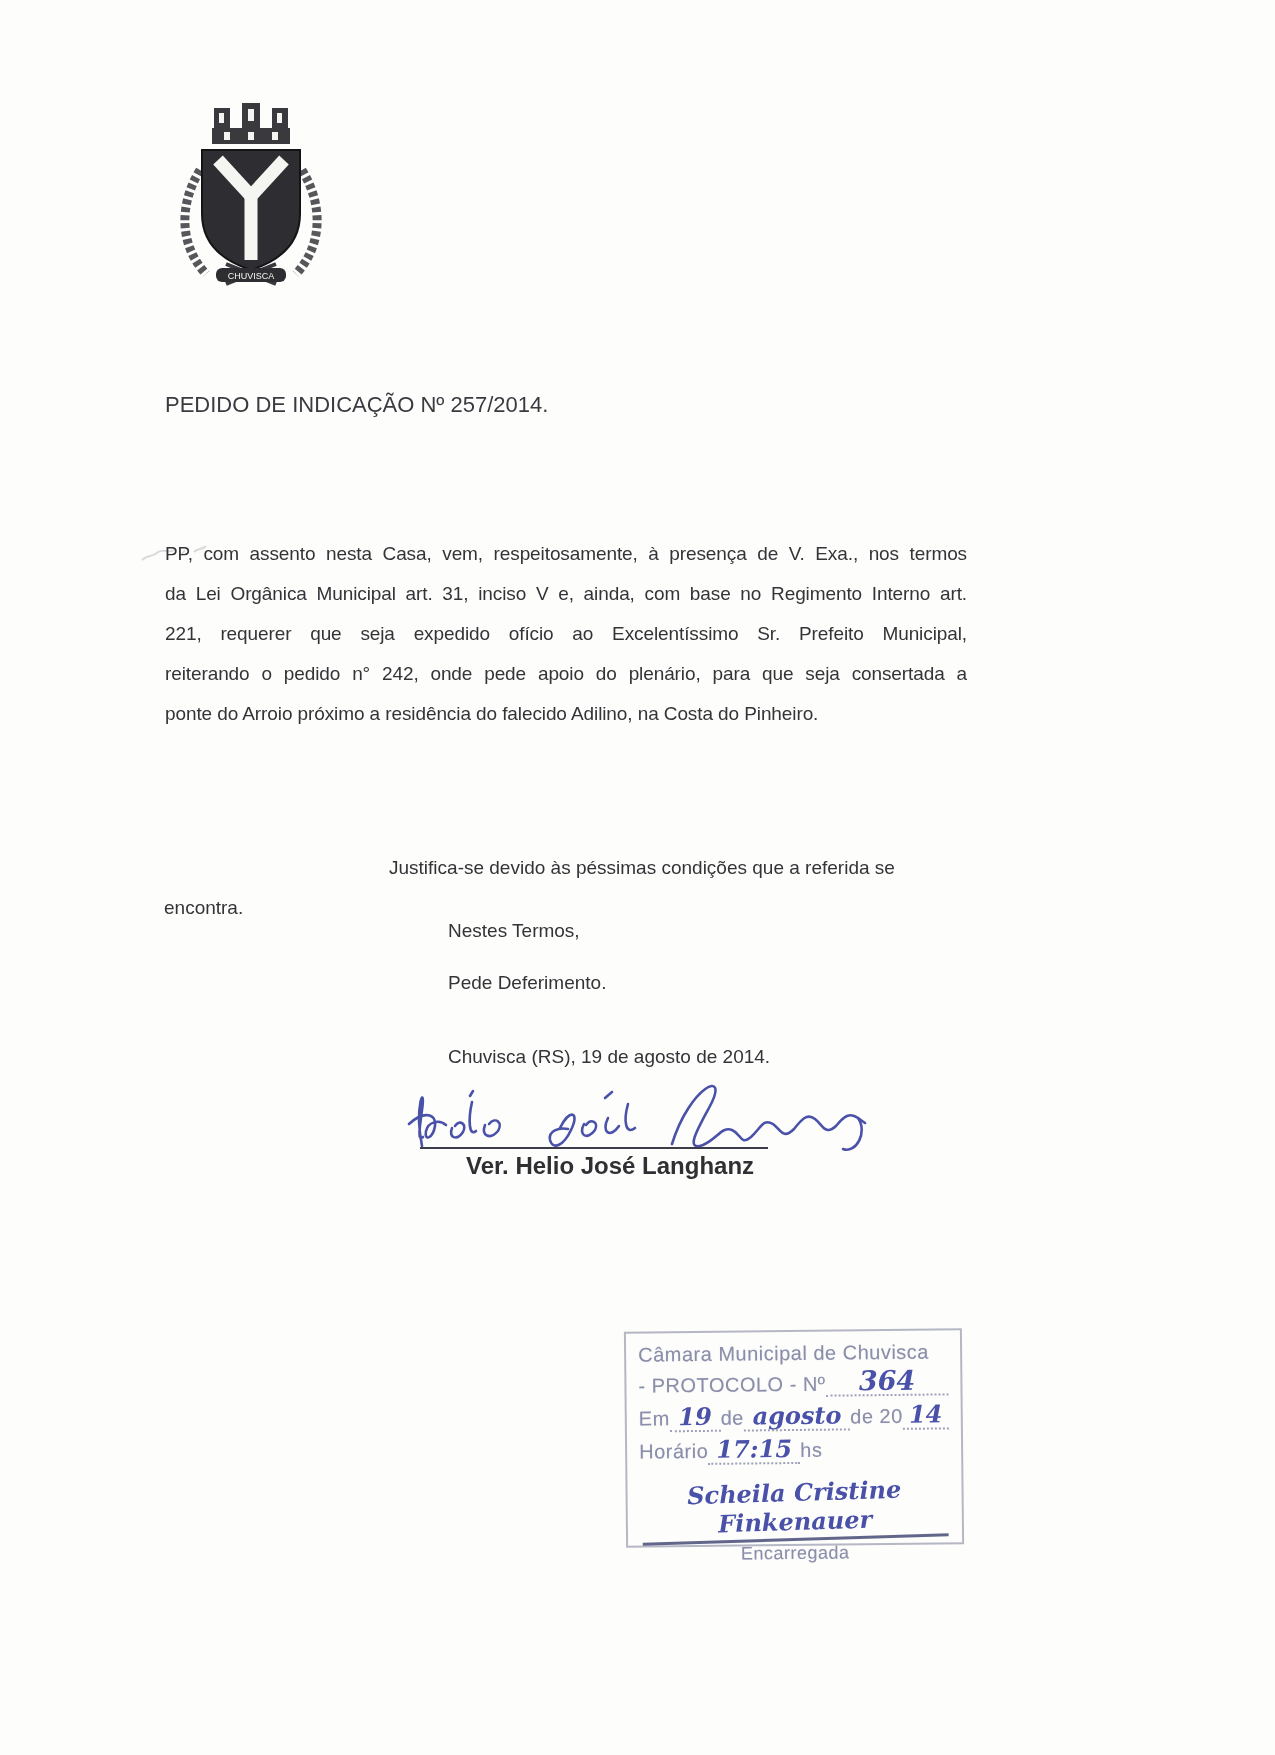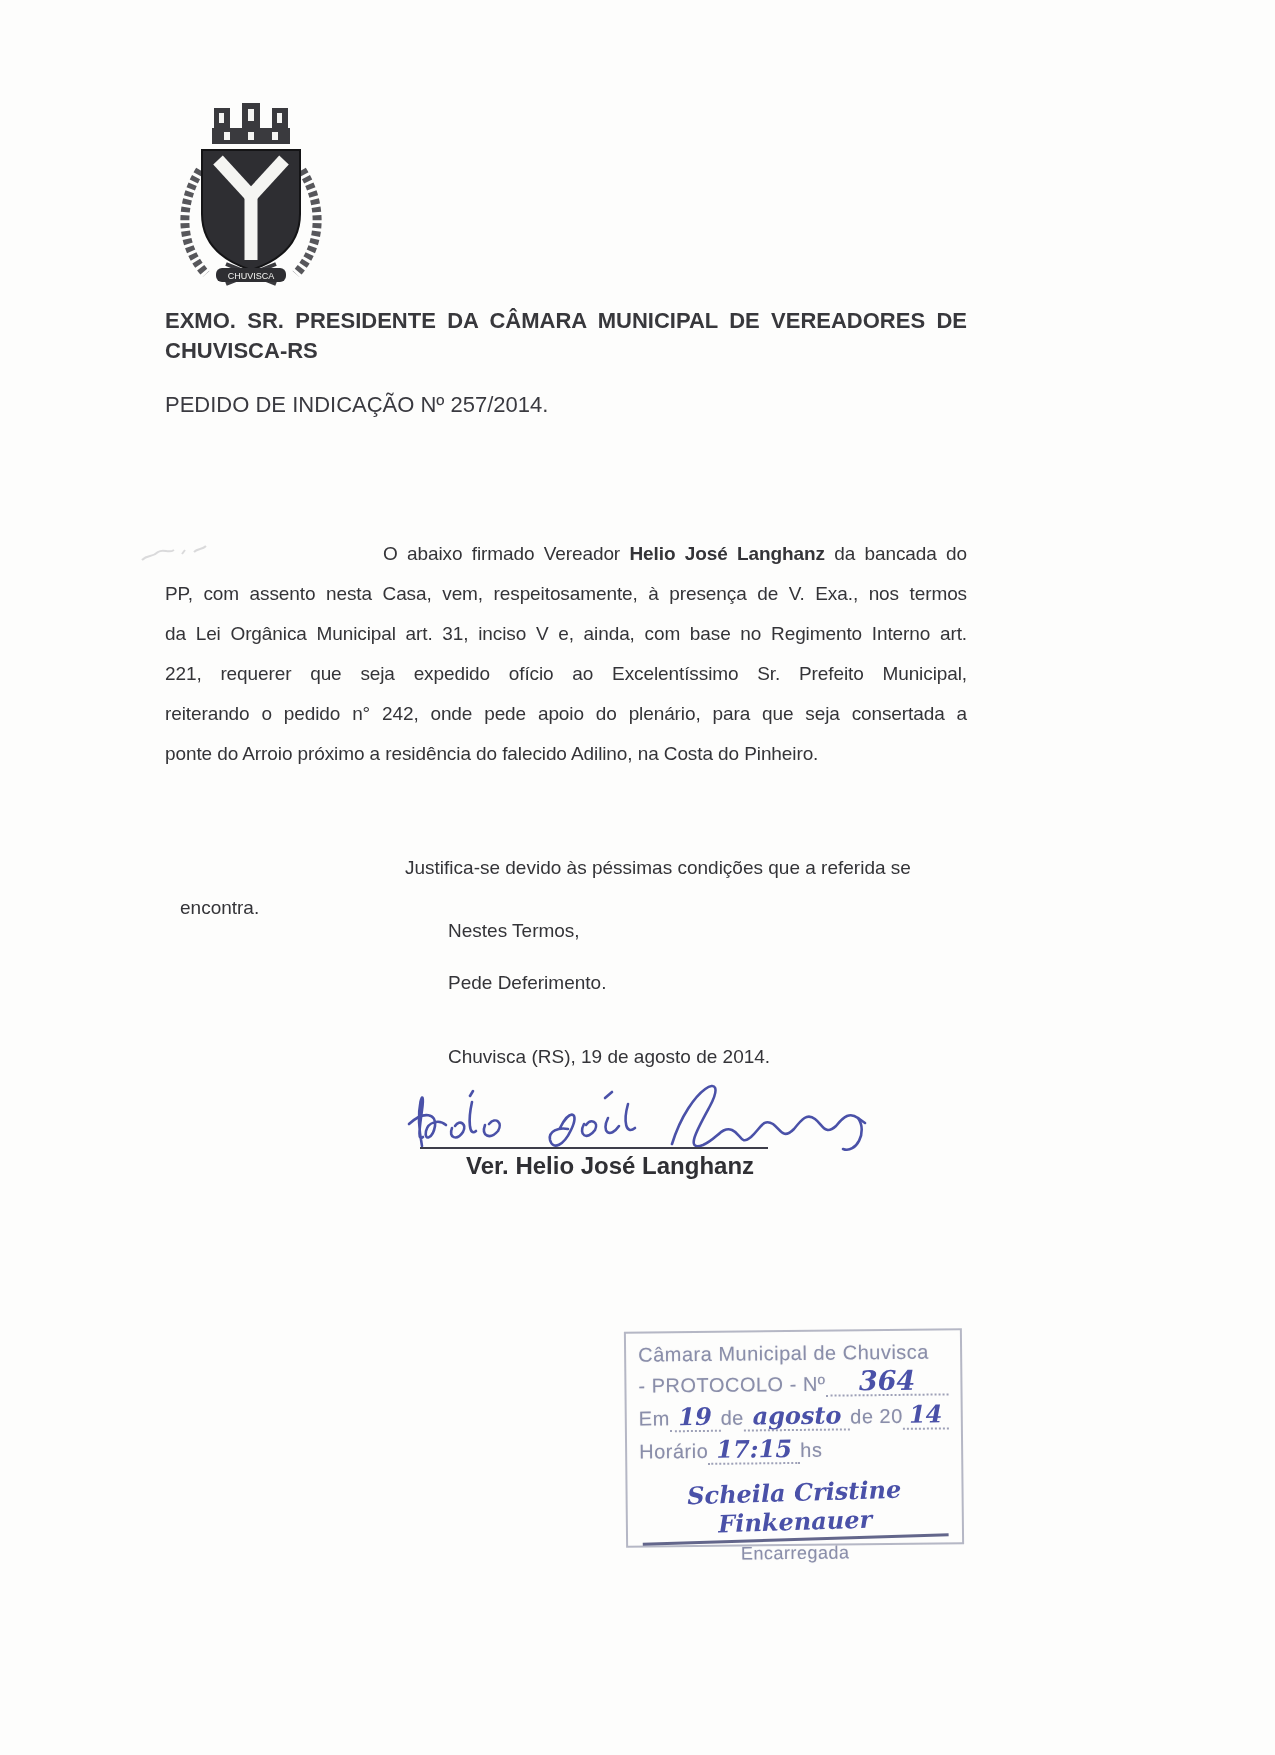--- a/index.html
+++ b/index.html
@@ -34,21 +34,21 @@
   }
 
   
   #body-par { left: 165px; top: 534px; width: 802px; font-size: 19px; letter-spacing: -0.1px; color: #343438; }
   .bline { line-height: 40px; text-align: justify; text-align-last: justify; white-space: normal; }
   .bline.first { padding-left: 218px; }
   .bline.last { text-align-last: left; }
   .bold-name { font-weight: bold; }
 
   #justifica {
-    left: 180px; top: 848px; width: 802px;
+    left: 164px; top: 848px; width: 802px;
     font-size: 19px; line-height: 40px; text-indent: 225px; color: #343438;
   }
 
   .closing-line { left: 448px; font-size: 19px; color: #343438; }
 
   
   #sig-underline { left: 420px; top: 1147px; width: 348px; height: 2px; background: #3d3d49; }
   #printed-name { left: 466px; top: 1152px; font-size: 24px; font-weight: bold; color: #303034; }
   #handwritten-sig { left: 400px; top: 1068px; }
 
@@ -124,35 +124,28 @@
       <path d="M73,96 L73,162"></path>
     </g>
 
     <g>
       <rect x="38" y="170" width="70" height="14" rx="6" fill="#2e2e32"></rect>
       <text x="73" y="181" text-anchor="middle" font-size="9" fill="#f5f5f2" font-family="Liberation Sans, sans-serif">CHUVISCA</text>
     </g>
   </svg>
 
 
-  <div class="abs" id="addressee">
-    <div class="just">EXMO. SR. PRESIDENTE DA CÂMARA MUNICIPAL DE VEREADORES DE</div>
-    <div>CHUVISCA-RS</div>
-  </div>
 
   <div class="abs" id="subject">PEDIDO DE INDICAÇÃO Nº 257/2014.</div>
 
   <svg class="abs" id="scribble" width="90" height="26" viewBox="0 0 90 26">
     <path d="M4,20 C10,14 14,18 20,12 C26,8 30,14 36,10 M44,14 L47,10 M56,12 C60,8 64,10 68,6" stroke="#b8b8bc" stroke-width="2" fill="none"></path>
   </svg>
 
   <div class="abs" id="body-par">
-    <div class="bline first">
-      <span>O abaixo firmado Vereador </span><span class="bold-name">Helio José Langhanz</span><span> da bancada do</span>
-    </div>
     <div class="bline">PP, com assento nesta Casa, vem, respeitosamente, à presença de V. Exa., nos termos</div>
     <div class="bline">da Lei Orgânica Municipal art. 31, inciso V e, ainda, com base no Regimento Interno art.</div>
     <div class="bline">221, requerer que seja expedido ofício ao Excelentíssimo Sr. Prefeito Municipal,</div>
     <div class="bline">reiterando o pedido n° 242, onde pede apoio do plenário, para que seja consertada a</div>
     <div class="bline last">ponte do Arroio próximo a residência do falecido Adilino, na Costa do Pinheiro.</div>
   </div>
 
   <div class="abs" id="justifica">Justifica-se devido às péssimas condições que a referida se encontra.</div>
 
   <div class="abs closing-line" style="top:920px;">Nestes Termos,</div>

